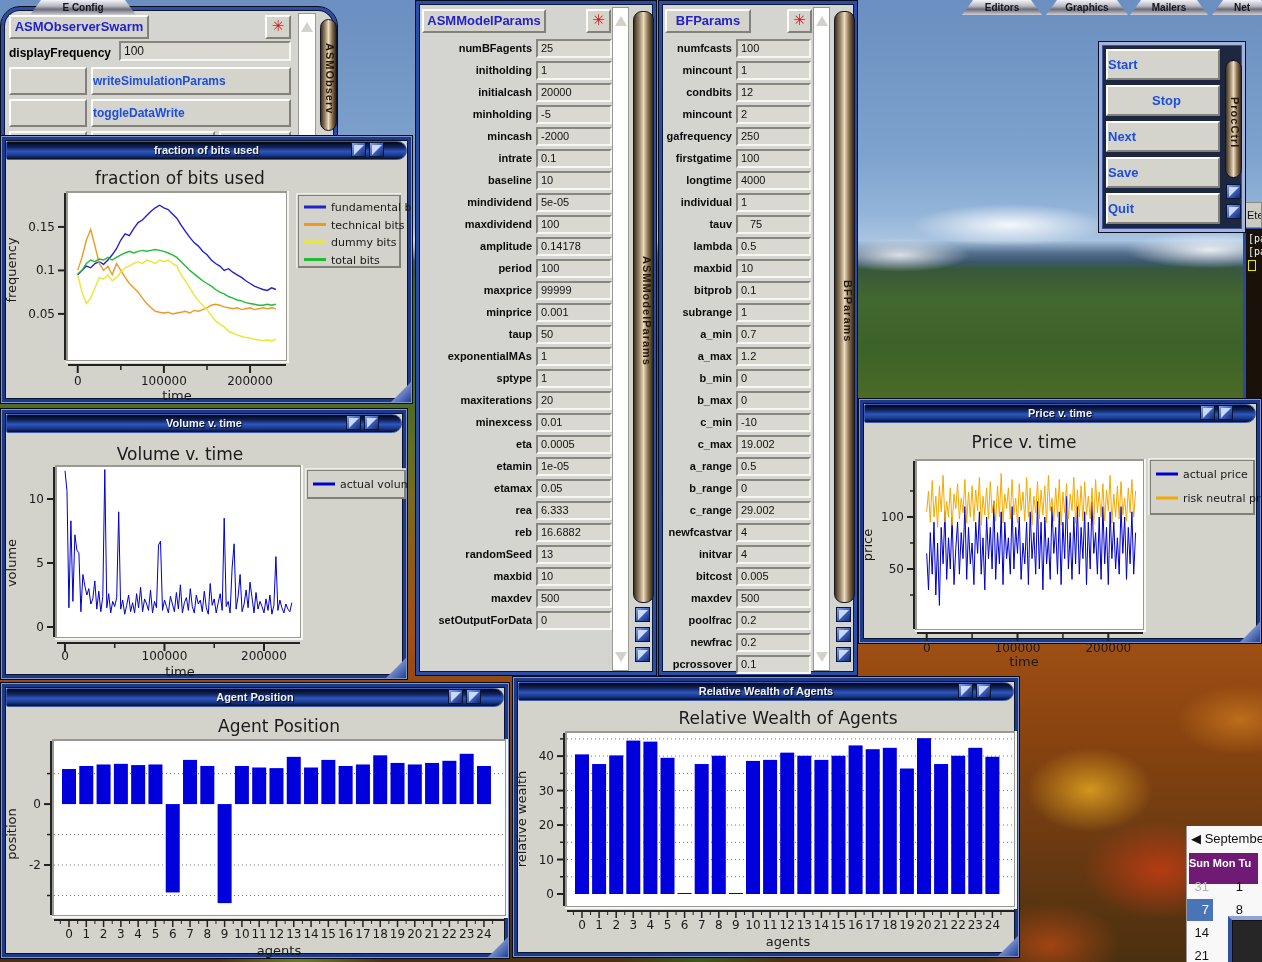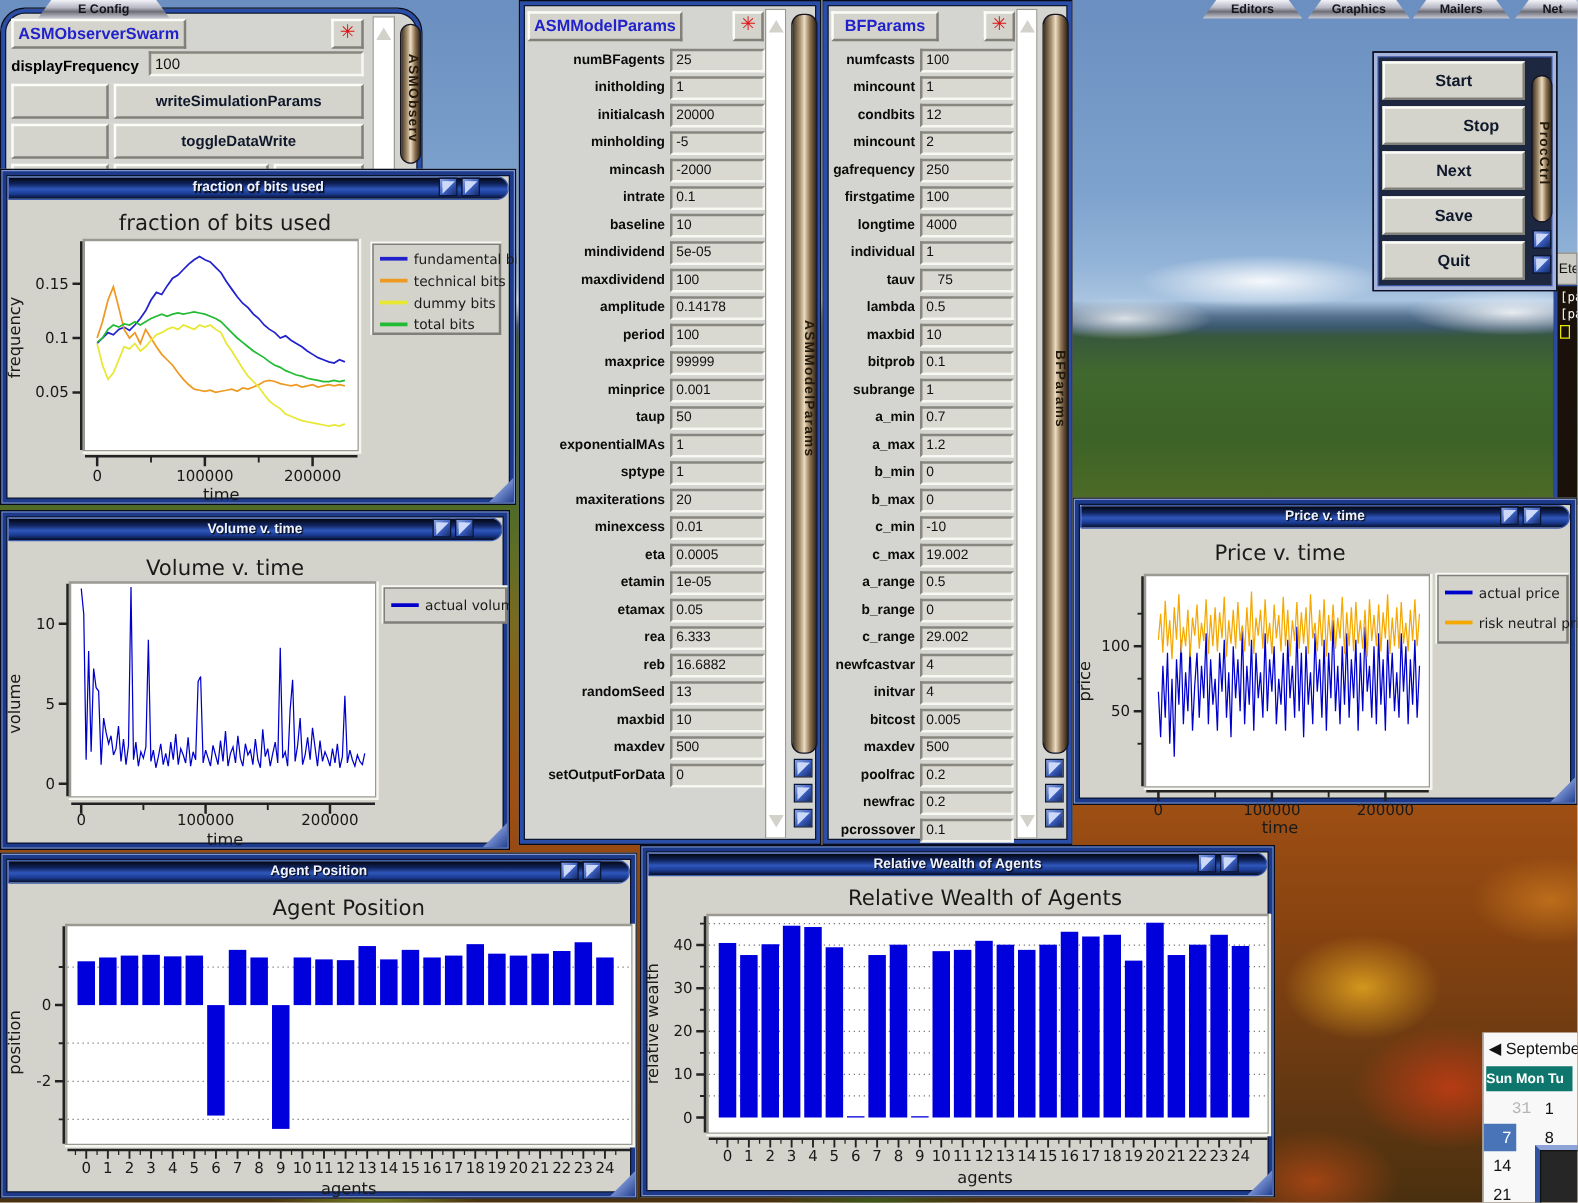--- a/index.html
+++ b/index.html
@@ -50,31 +50,31 @@
   .vtab{position:absolute;border-radius:9px;border:1px solid #141422;
     background:linear-gradient(90deg,#3e3222 0%,#9c8668 28%,#ecdcc0 50%,#8a7050 74%,#2e2416 100%);
     color:#241a0c;font:bold 11px var(--ui);text-align:center;
     writing-mode:vertical-rl;letter-spacing:1px;overflow:hidden;padding-top:8px;}
   .sbar{position:absolute;background:#fff;border:1px solid #9a9a92;}
   .tri{width:0;height:0;position:absolute;left:2px;}
   .tri.up{border:6px solid transparent;border-bottom:10px solid #d2d2ca;top:2px;}
   .tri.dn{border:6px solid transparent;border-top:10px solid #d2d2ca;bottom:2px;}
   .closebtn{color:#dd1111;font:bold 15px/18px var(--ui);text-align:center;}
   .wtitle{color:#2222cc;font:bold 13px/20px var(--ui);text-align:center;overflow:hidden;white-space:nowrap;}
-  .btn{font:bold 12px/24px var(--ui);color:#0f172a;text-align:center;cursor:default;overflow:hidden;}
+  .btn{font:bold 12px/24px var(--ui);color:#1d4ed8;cursor:default;overflow:hidden;}
   .prow{display:flex;align-items:center;height:22px;}
   .plabel{flex:1;text-align:right;font:bold 11px var(--ui);color:#0b0b0b;white-space:nowrap;padding-right:4px;}
   .pfield{height:19px;font:11px/15px var(--ui);color:#111;padding-left:3px;white-space:nowrap;overflow:hidden;}
   svg text{font-family:"DejaVu Sans","Liberation Sans",sans-serif;}
   .chart-surface{position:absolute;left:1px;top:1px;z-index:5;}
   
   #calendar{position:absolute;left:1186px;top:826px;width:76px;height:136px;background:#f8f8f8;
     border-left:1px solid #999;z-index:20;font-family:var(--ui);}
   #cal-head{height:26px;font:13px/26px var(--ui);color:#111;padding-left:4px;white-space:nowrap;}
-  #cal-days{position:absolute;top:27px;left:2px;right:4px;height:20px;background:#0f766e;color:#fff;
+  #cal-days{position:absolute;top:27px;left:2px;right:4px;height:31px;background:#701a75;color:#fff;
     font:bold 11px/20px var(--ui);white-space:nowrap;overflow:hidden;}
   .cal-row{position:absolute;left:0;width:100%;height:22px;}
   .cal-cell{position:absolute;width:26px;height:22px;text-align:right;font:13px/22px var(--ui);color:#111;padding-right:4px;}
   .cal-cell.muted{color:#b4b4b4;}
   .cal-cell.sel{background:#4a74b8;color:#fff;}
   #darkwin{position:absolute;left:1228px;top:916px;width:34px;height:46px;z-index:30;
     background:#262626;border-left:4px solid #31529f;
     border-top:4px solid #8ea4d8;box-shadow:inset 1px 1px 0 #111;}
   #eterm{position:absolute;left:1243px;top:228px;width:19px;height:176px;z-index:8;
     background:#1a120a;border-left:3px solid #2a4a9e;border-top:1px solid #2a4a9e;
@@ -778,21 +778,21 @@
       </svg></div>
   <div class="grip"></div>
 </div>
 
 <div id="calendar">
   <div id="cal-head"><span>◀</span> <span>September</span></div>
   <div id="cal-days">Sun Mon Tu</div>
 
 <div id="cal-grid">
       <div class="cal-row" style="top: 50px;">
-        <div class="cal-cell muted" style="left: 16px; font-family: Liberation Mono, monospace;">31</div>
+        <div class="cal-cell muted" style="left: 0px;">31</div>
         <div class="cal-cell" style="left: 34px;">1</div>
       </div>
       <div class="cal-row" style="top: 73px;">
         <div class="cal-cell sel" style="left: 0px;">7</div>
         <div class="cal-cell" style="left: 34px;">8</div>
       </div>
       <div class="cal-row" style="top: 96px;">
         <div class="cal-cell" style="left: 0px;">14</div>
         <div class="cal-cell" style="left: 34px;">15</div>
       </div>

